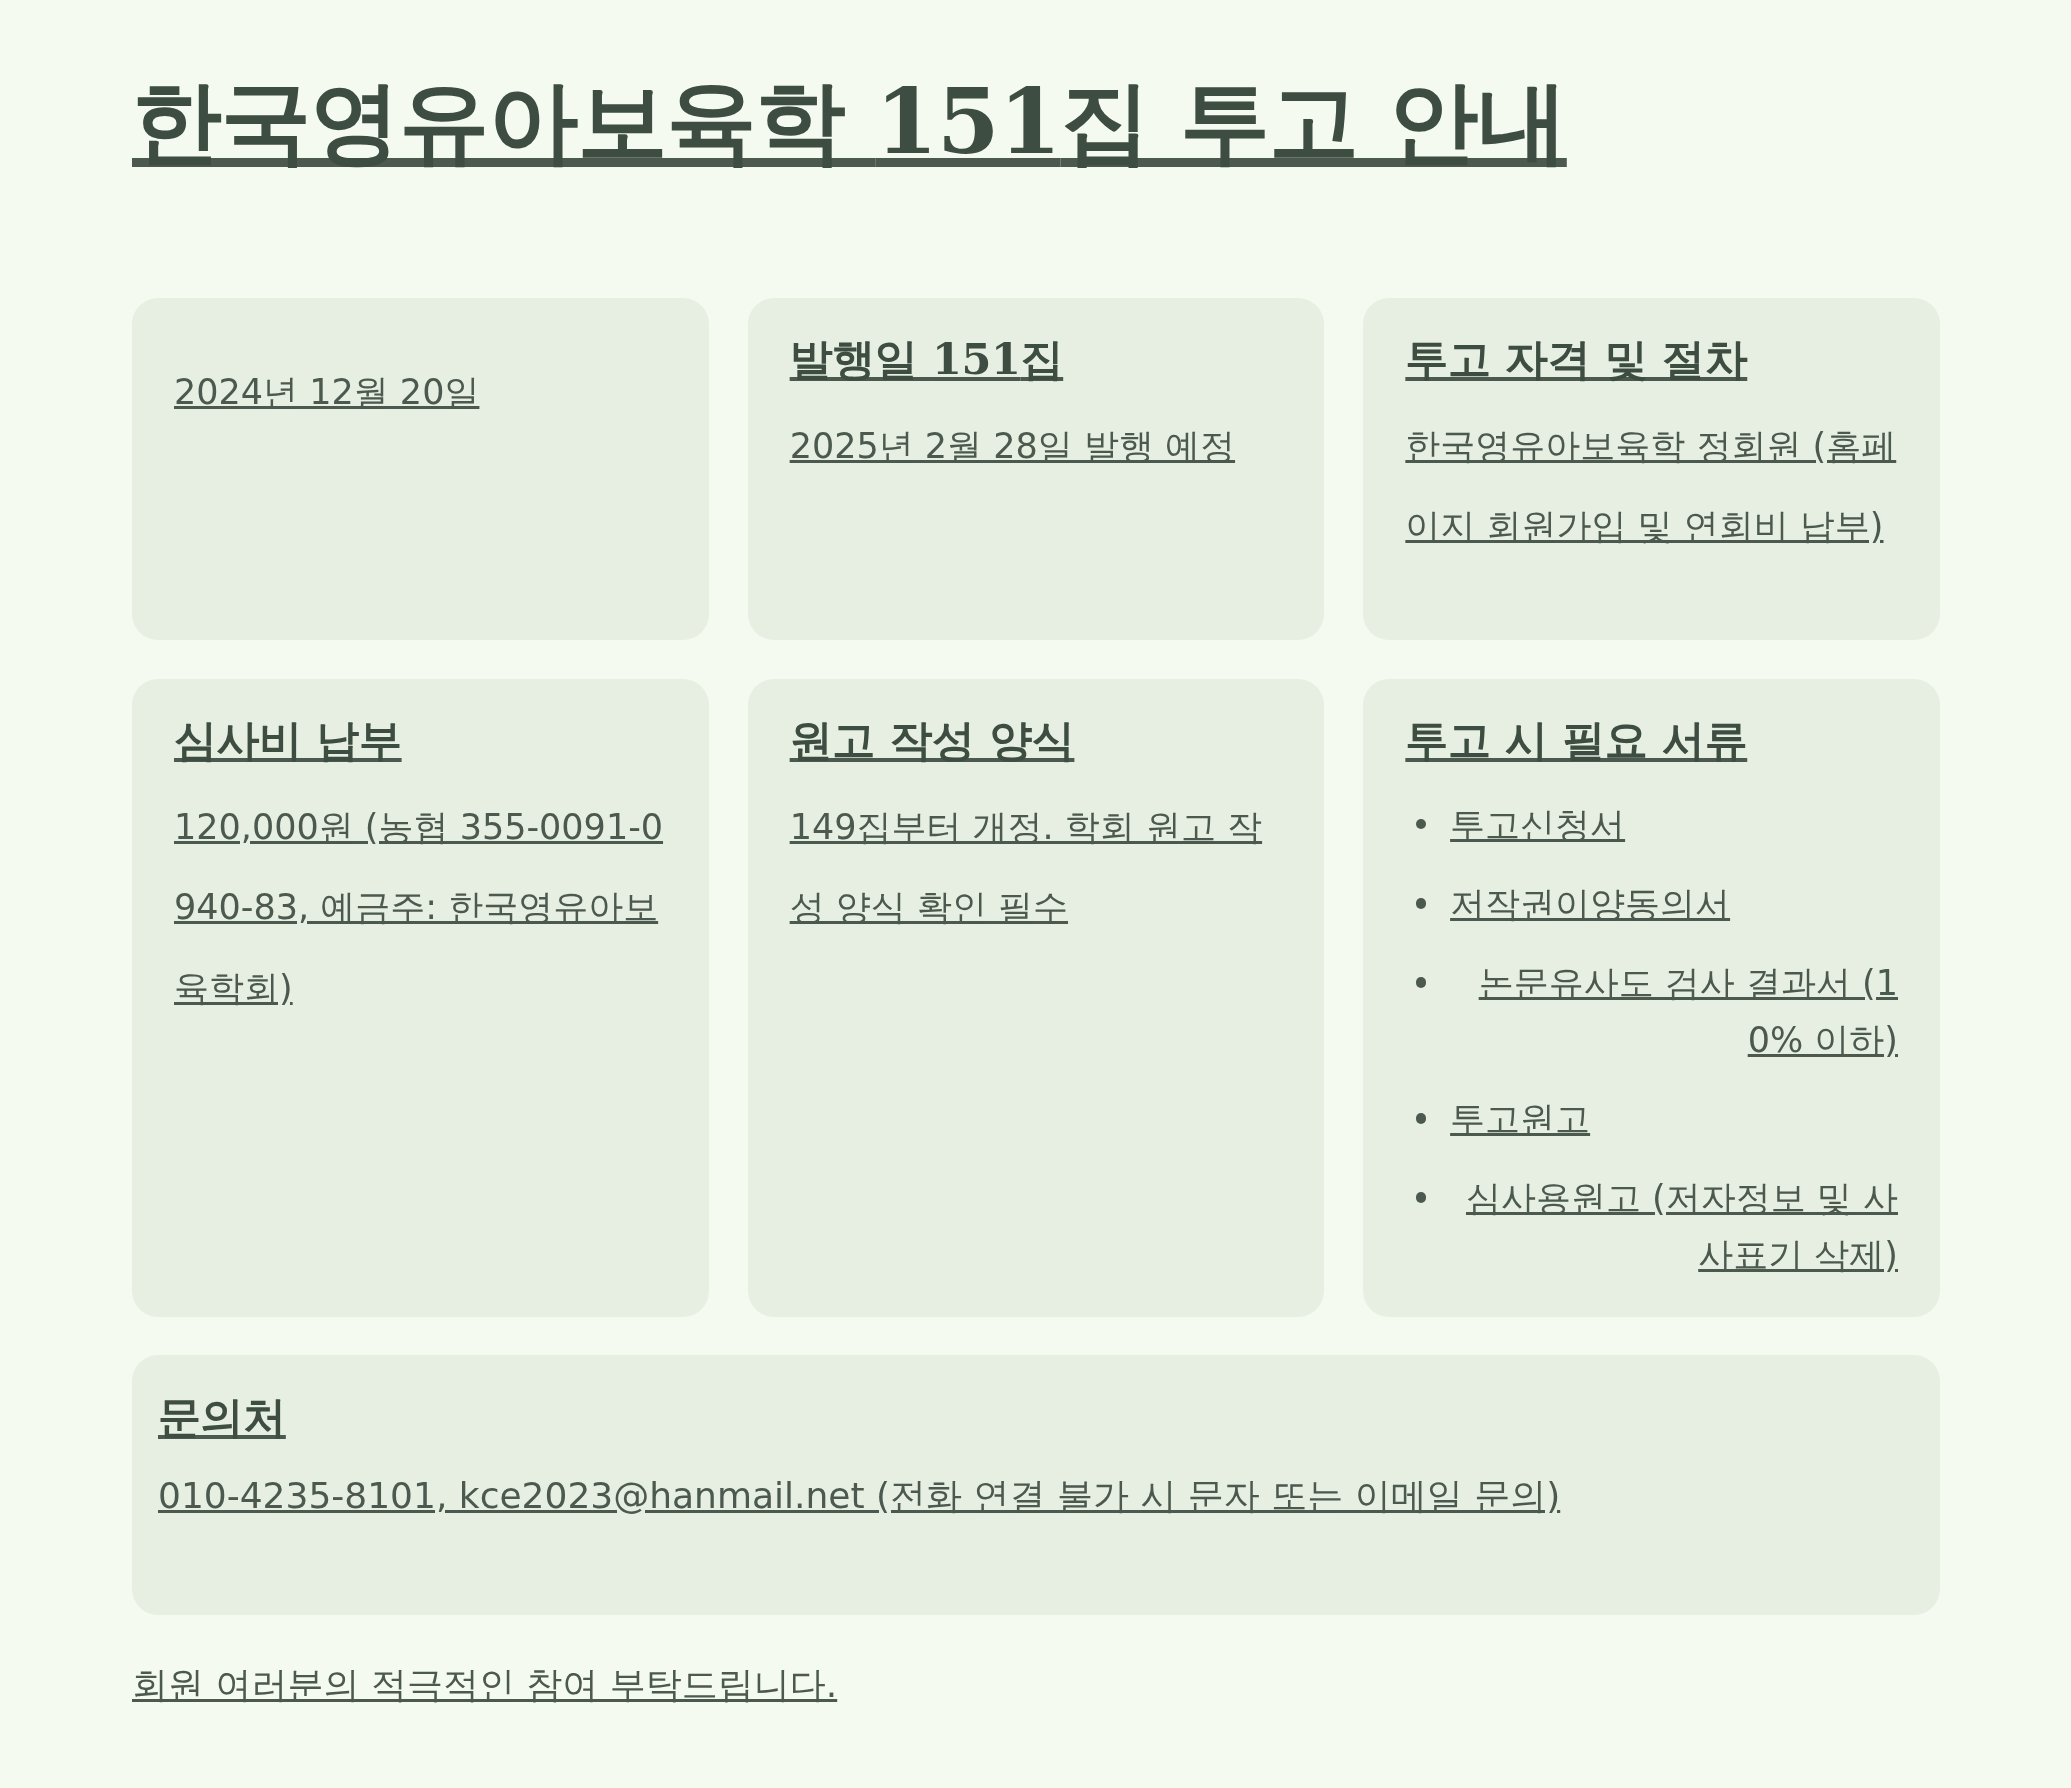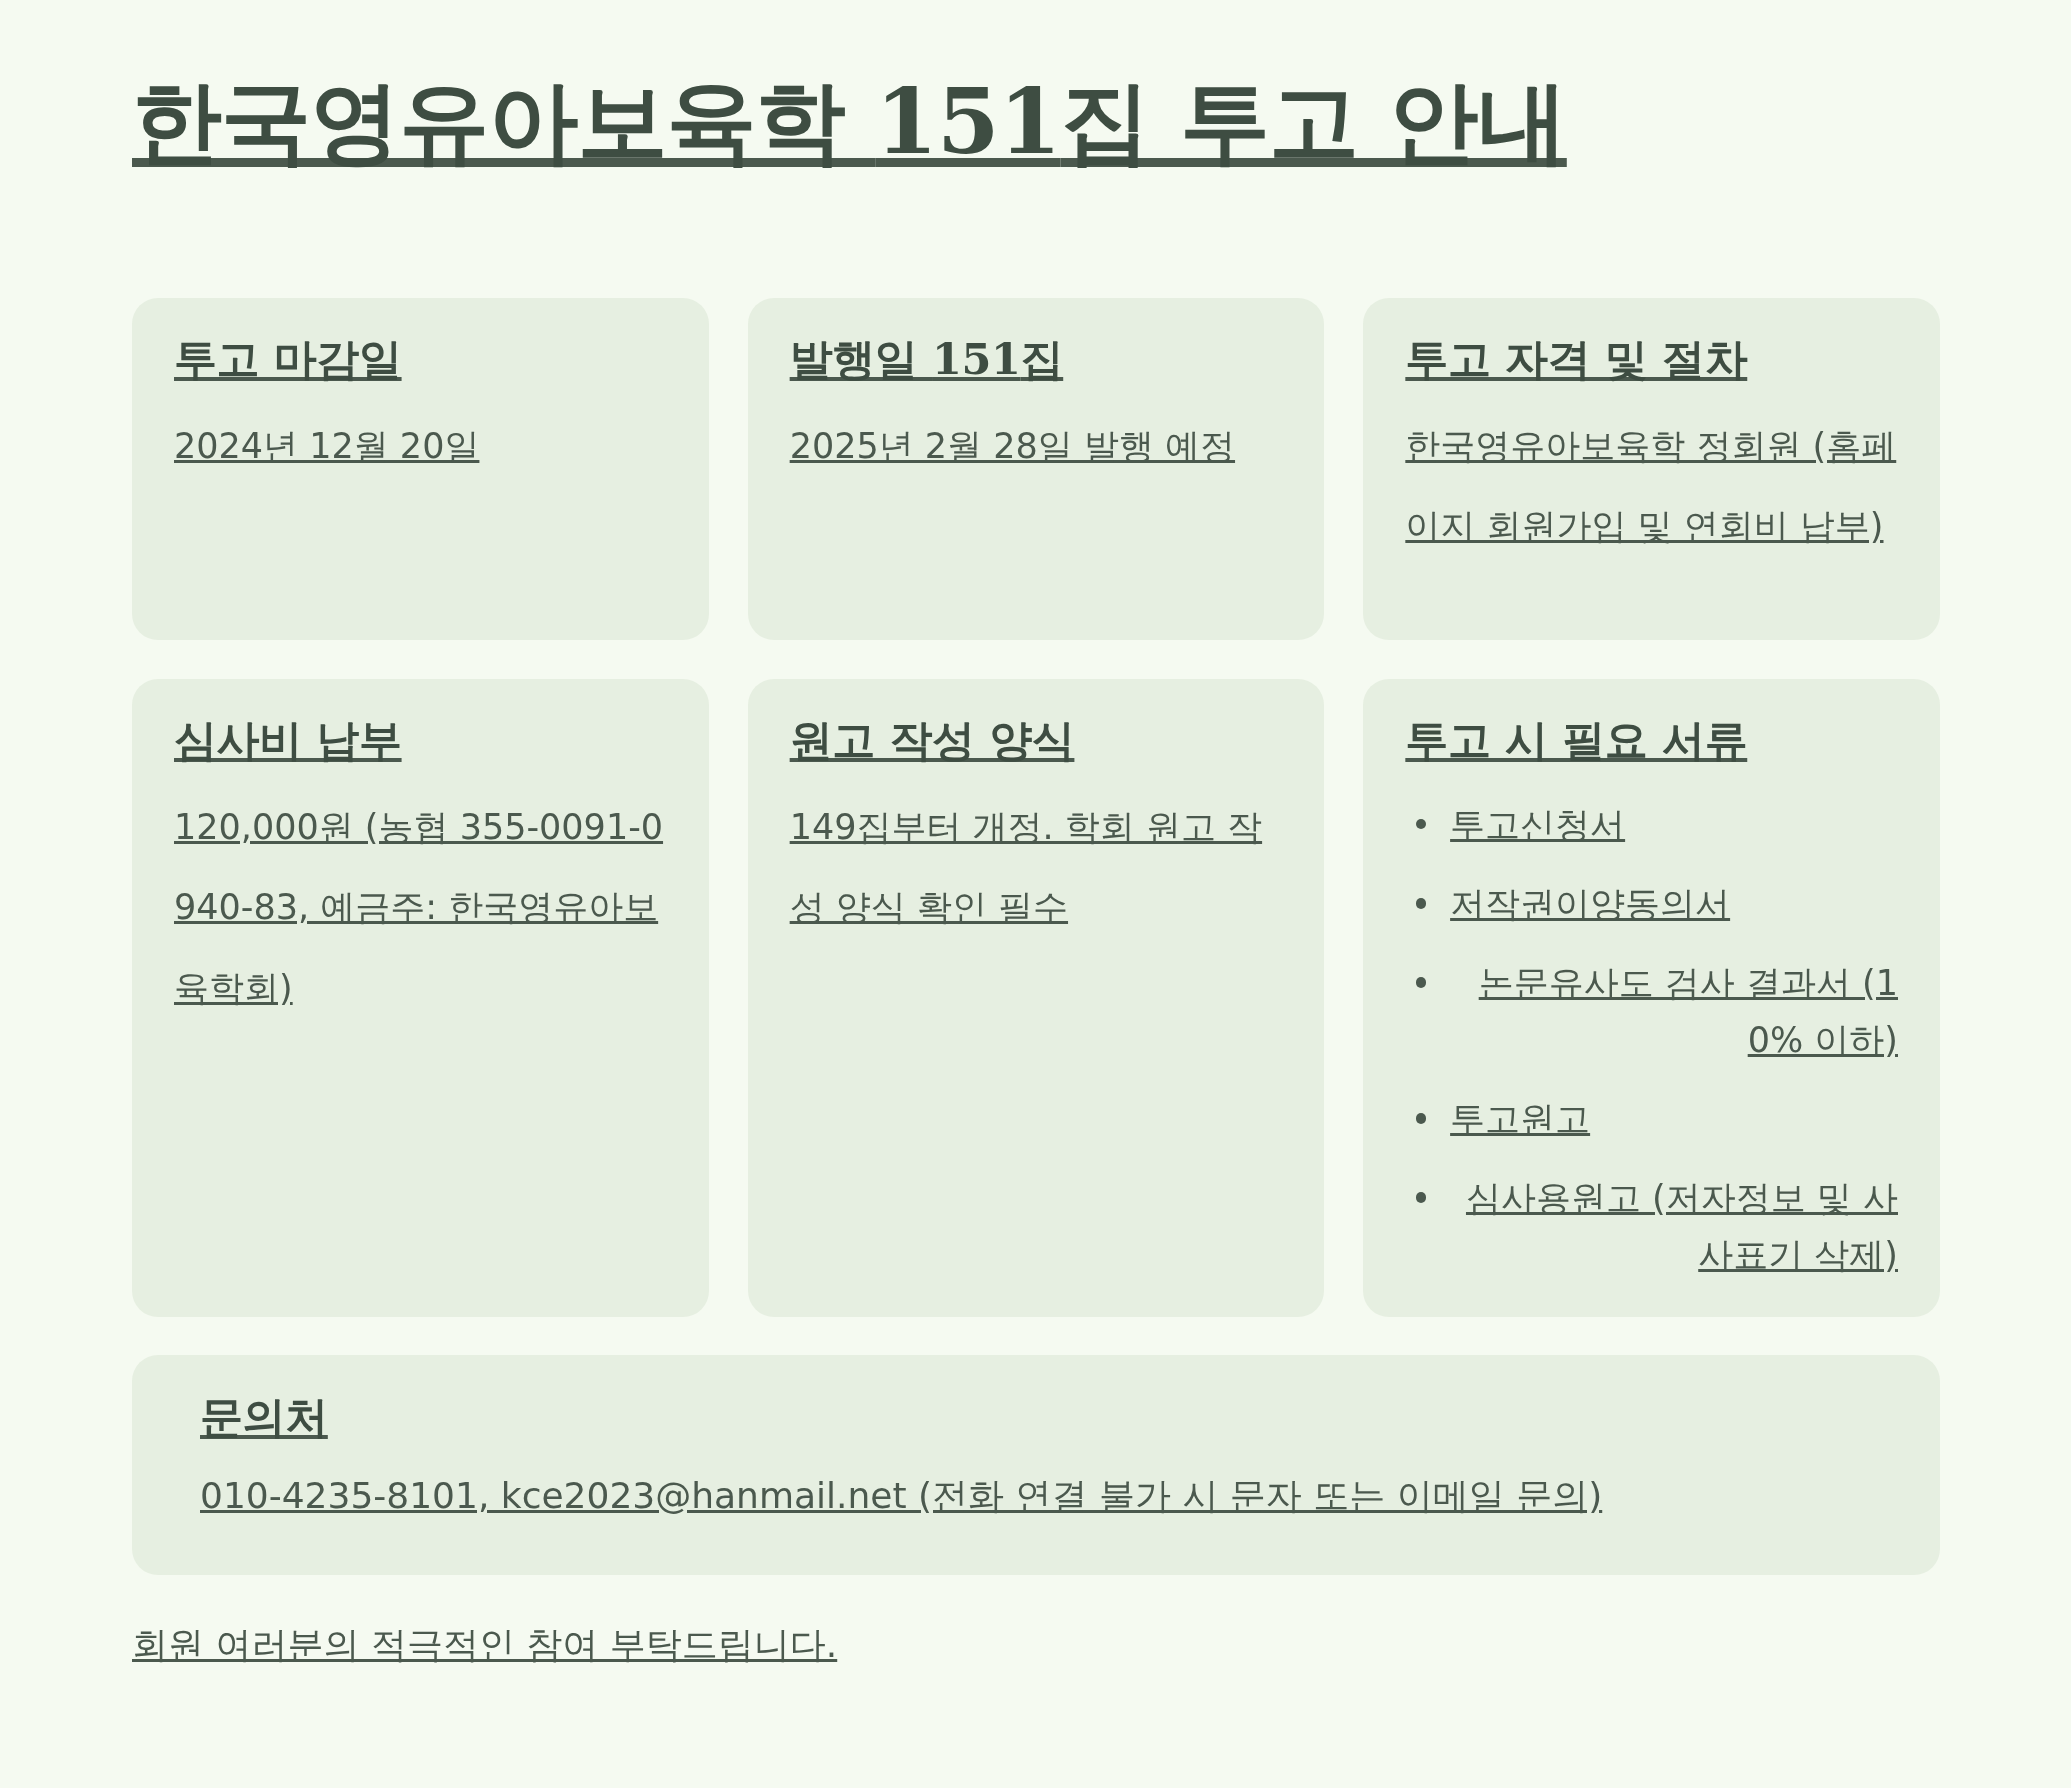--- a/index.html
+++ b/index.html
@@ -70,22 +70,22 @@
     border-radius:50%;
     background:var(--body);
     margin:22.5px 0 0 10.4px;
   }
   .card li .item-text{
     margin-left:24px;
     word-break:break-all;
   }
   .contact{
     margin-top:38px;
-    height:220px;
-    padding:36px 68px;
+    height:260px;
+    padding:36px 26px;
   }
   .contact .body{
     margin-top:22.5px;
     line-height:1.6;
     font-size:36px;
     word-break:break-all;
   }
   .footer{
     margin-top:47px;
     font-size:36px;
@@ -96,21 +96,20 @@
 </head>
 <body>
 
 <div class="page">
 
   <h1><span>한국영유아보육학 </span><span class="serif-num">151</span><span>집 투고 안내</span></h1>
 
   <div class="grid">
 
     <section class="card">
-      <h2>투고 마감일</h2>
       <p class="body">2024년 12월 20일</p>
     </section>
 
     <section class="card">
       <h2><span>발행일 </span><span class="serif-num">151</span><span>집</span></h2>
       <p class="body">2025년 2월 28일 발행 예정</p>
     </section>
 
     <section class="card">
       <h2>투고 자격 및 절차</h2>

